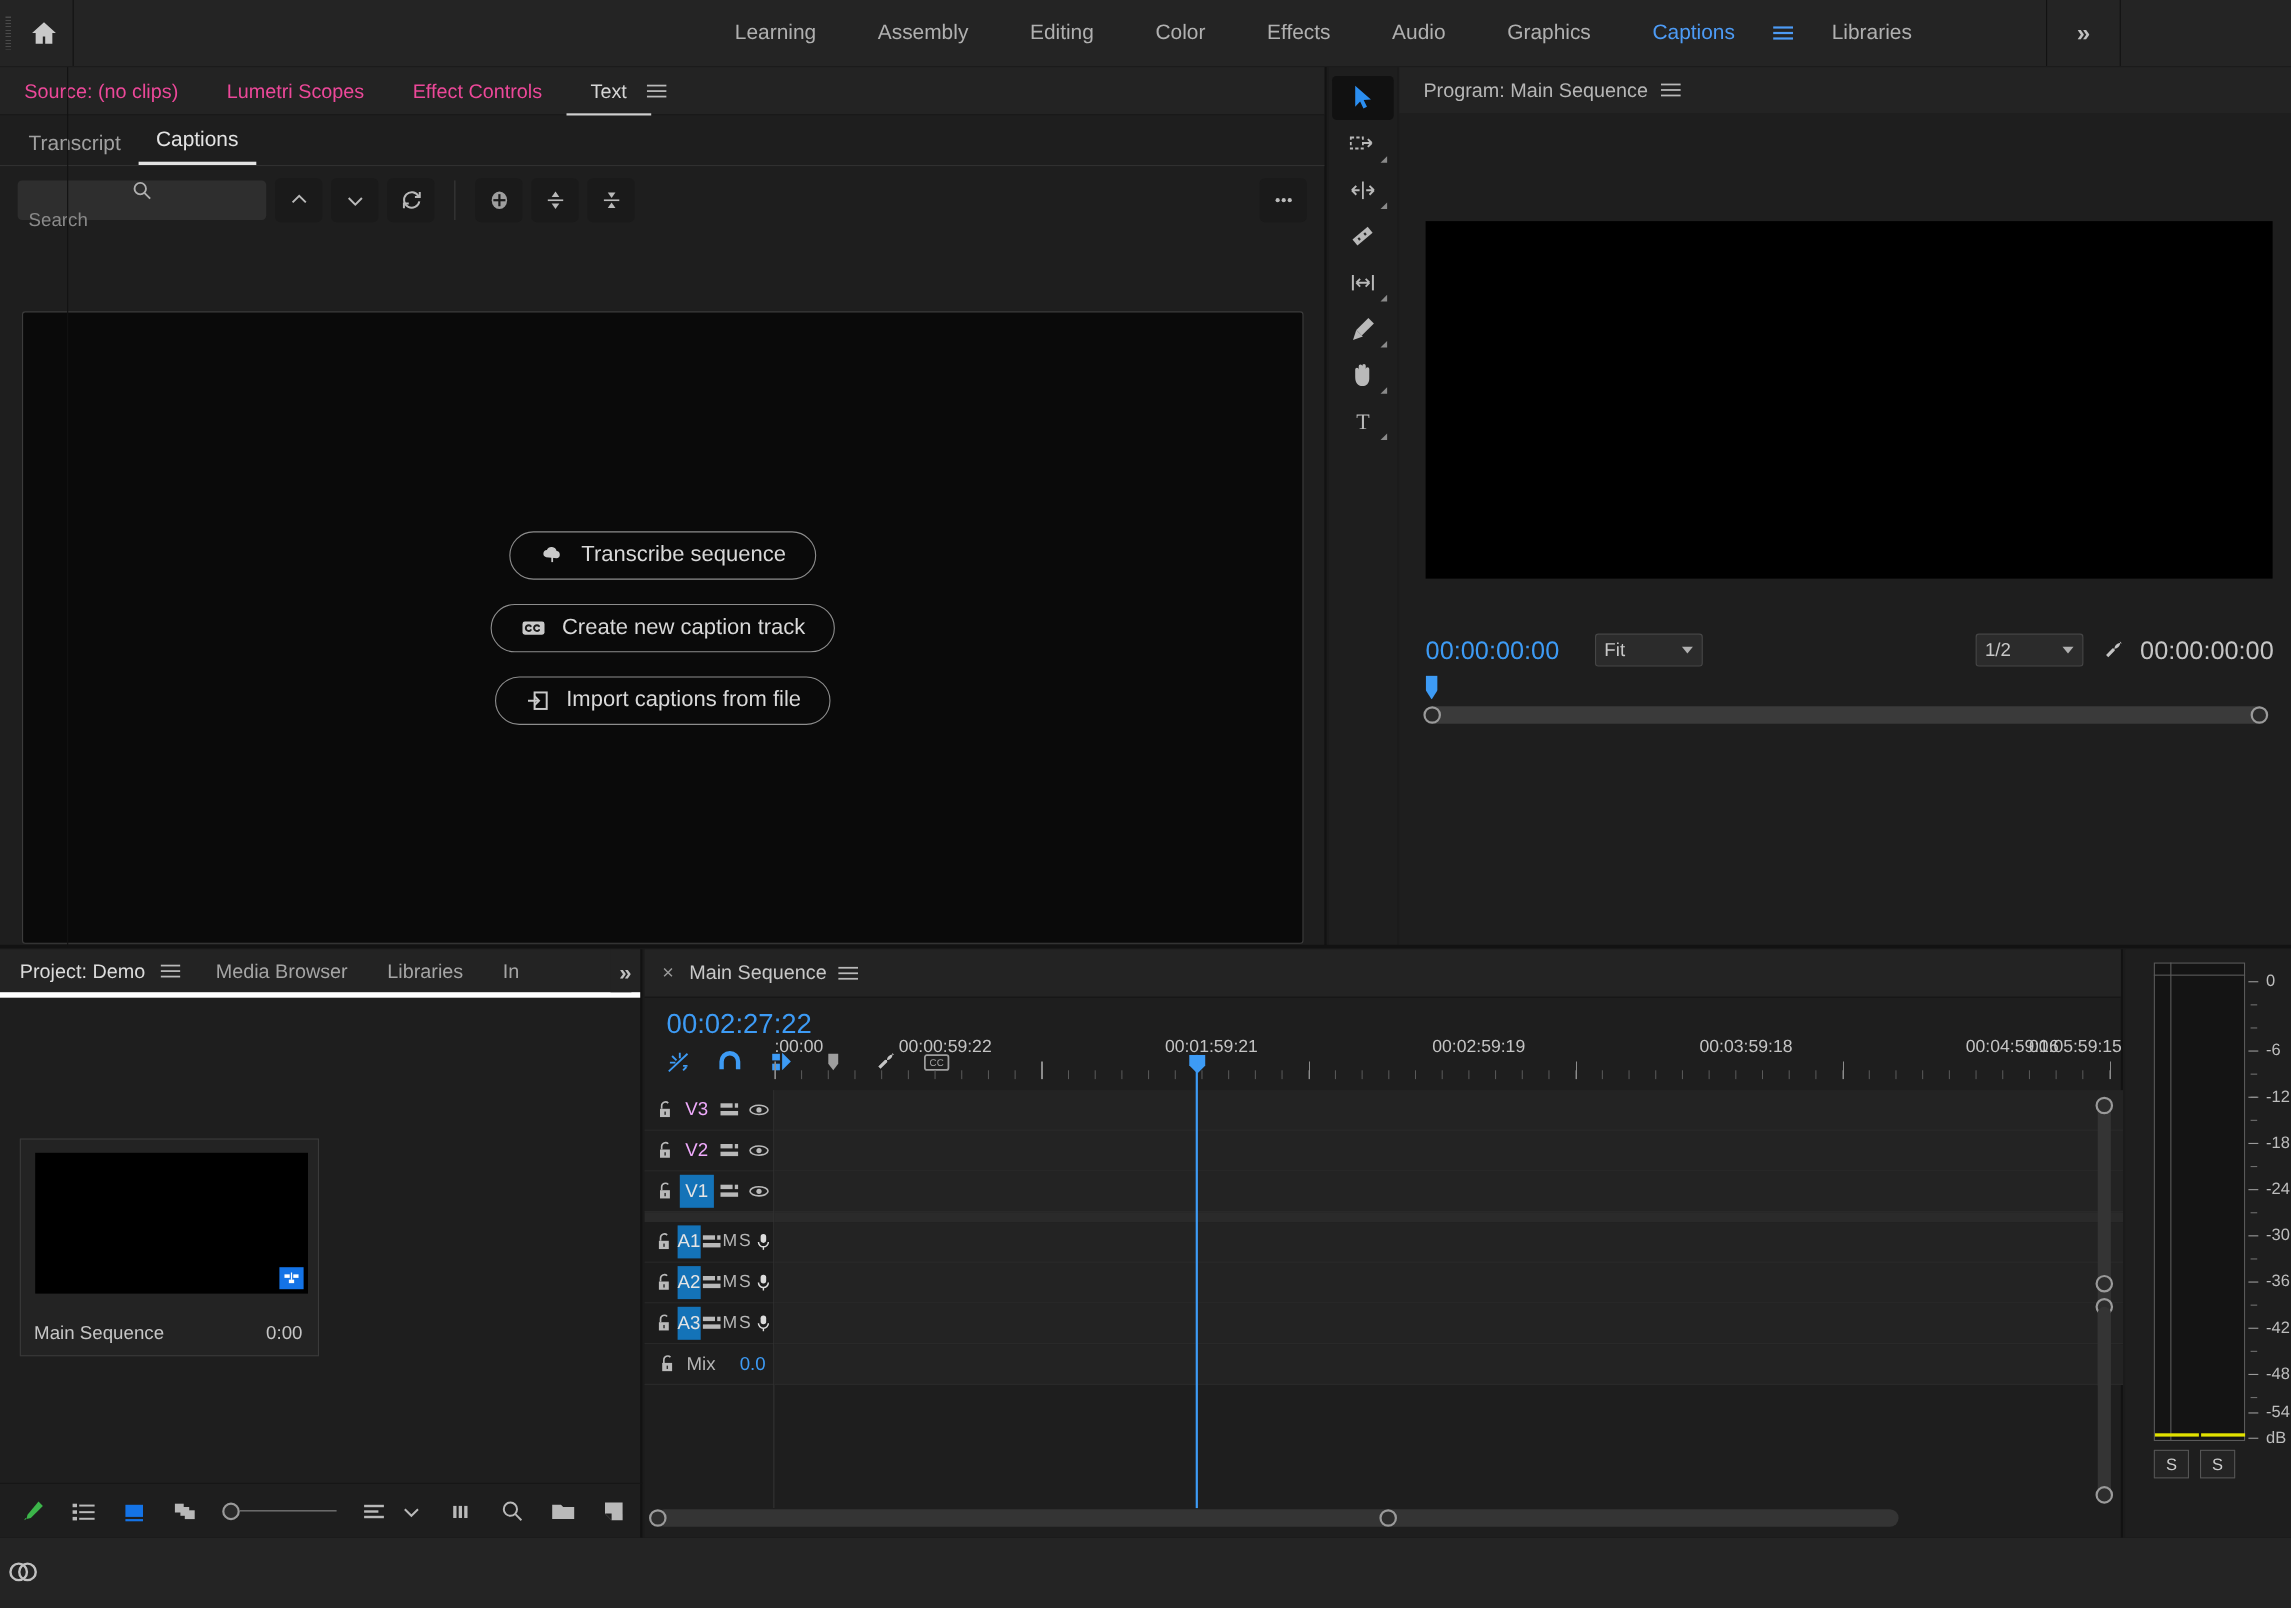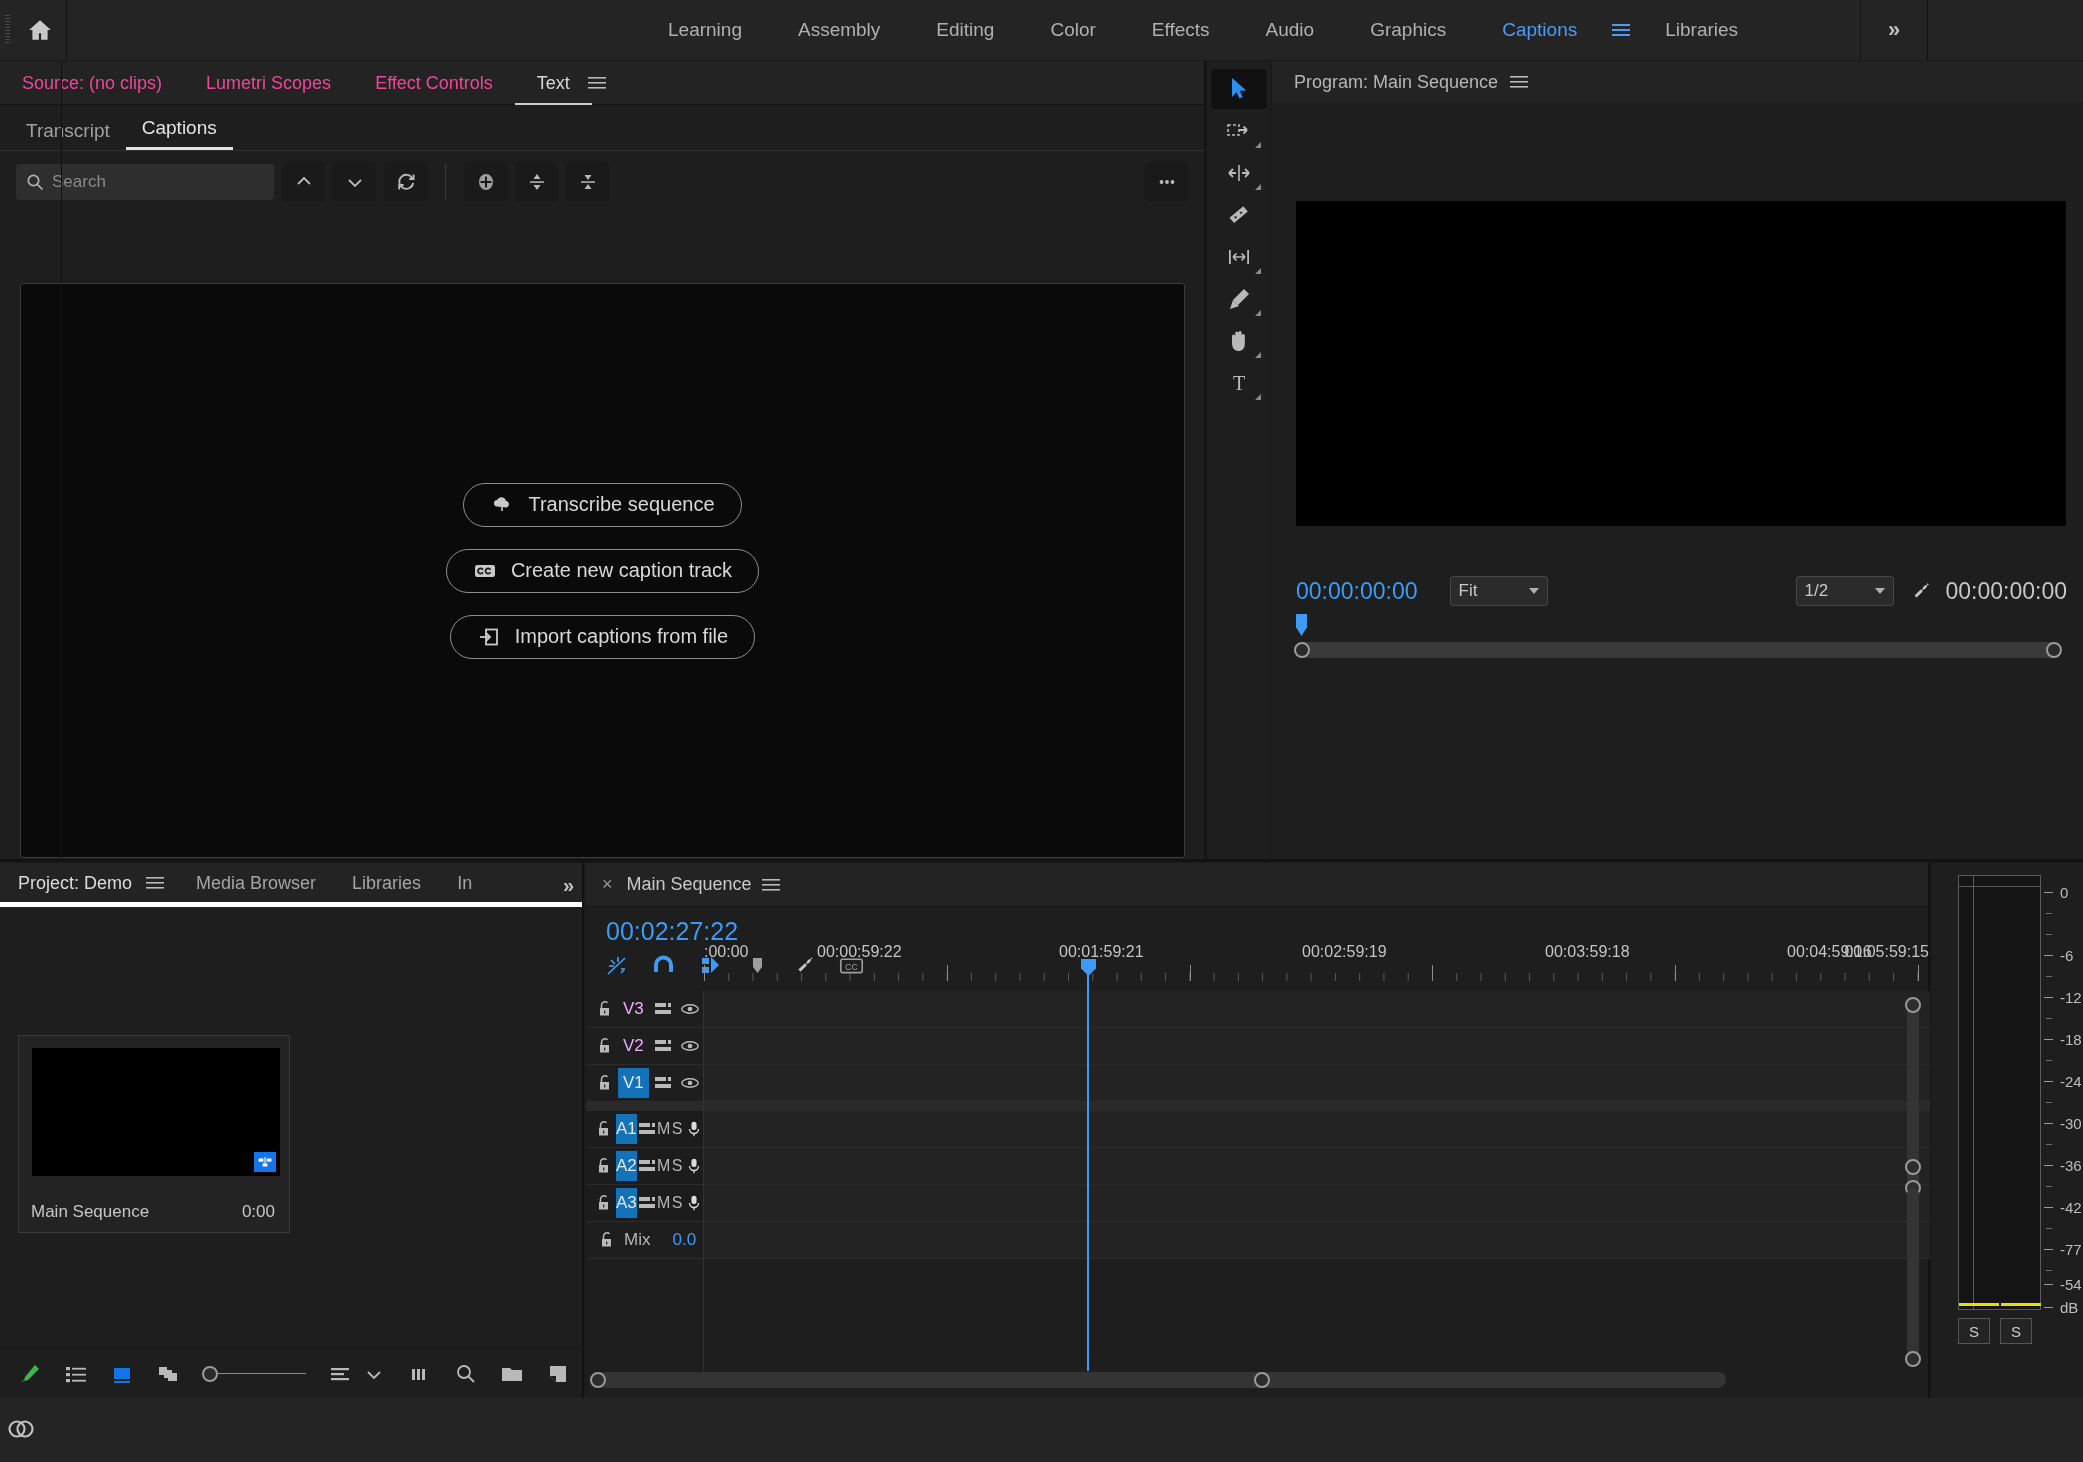--- a/index.html
+++ b/index.html
@@ -78,22 +78,22 @@
   .subtab {
     font-size: 19px; color:#a0a0a0; padding: 0 16px 8px 16px;
   }
   .subtab.active { color: #e3e3e3; border-bottom: 3px solid #e3e3e3; }
 
   .caption-toolbar {
     height: 62px; display:flex; align-items:center; padding: 0 16px; gap: 8px;
     position: relative;
   }
   .search-box {
-    width: 258px; height: 36px; background: #2e2e2e; border-radius: 4px;
-    display:flex; align-items:center; padding: 0 10px; gap: 8px;
+    width: 226px; height: 36px; background: #2e2e2e; border-radius: 4px;
+    display:flex; align-items:center; padding: 0 10px; gap: 8px; flex-direction: column;
   }
   .search-box svg { width:18px; height:18px; flex:none; }
   .search-box input {
     background: transparent; border: none; outline: none;
     color: #b5b5b5; font-size: 17px; font-family: inherit; width: 100%;
   }
   .search-box input::placeholder { color: #8a8a8a; }
   .tbtn {
     width: 43px; height: 40px; background:#1a1a1a; border-radius:5px;
     display:flex; align-items:center; justify-content:center;
@@ -1075,21 +1075,21 @@
       <span class="m-tick" style="top:248px"></span>
         <span class="m-lbl" style="top:248px">-30</span>
       <span class="m-tick minor" style="top:269px"></span>
       <span class="m-tick" style="top:290px"></span>
         <span class="m-lbl" style="top:290px">-36</span>
       <span class="m-tick minor" style="top:311px"></span>
       <span class="m-tick" style="top:332px"></span>
         <span class="m-lbl" style="top:332px">-42</span>
       <span class="m-tick minor" style="top:353px"></span>
       <span class="m-tick" style="top:374px"></span>
-        <span class="m-lbl" style="top:374px">-77</span>
+        <span class="m-lbl" style="top:374px">-48</span>
       <span class="m-tick minor" style="top:395px"></span>
       <span class="m-tick" style="top:409px"></span>
         <span class="m-lbl" style="top:409px">-54</span>
       <span class="m-tick" style="top:432px"></span>
         <span class="m-lbl" style="top:432px">dB</span>
     </div>
 
     <div class="meter-s-row">
       <span class="s-btn">S</span>
       <span class="s-btn">S</span>

